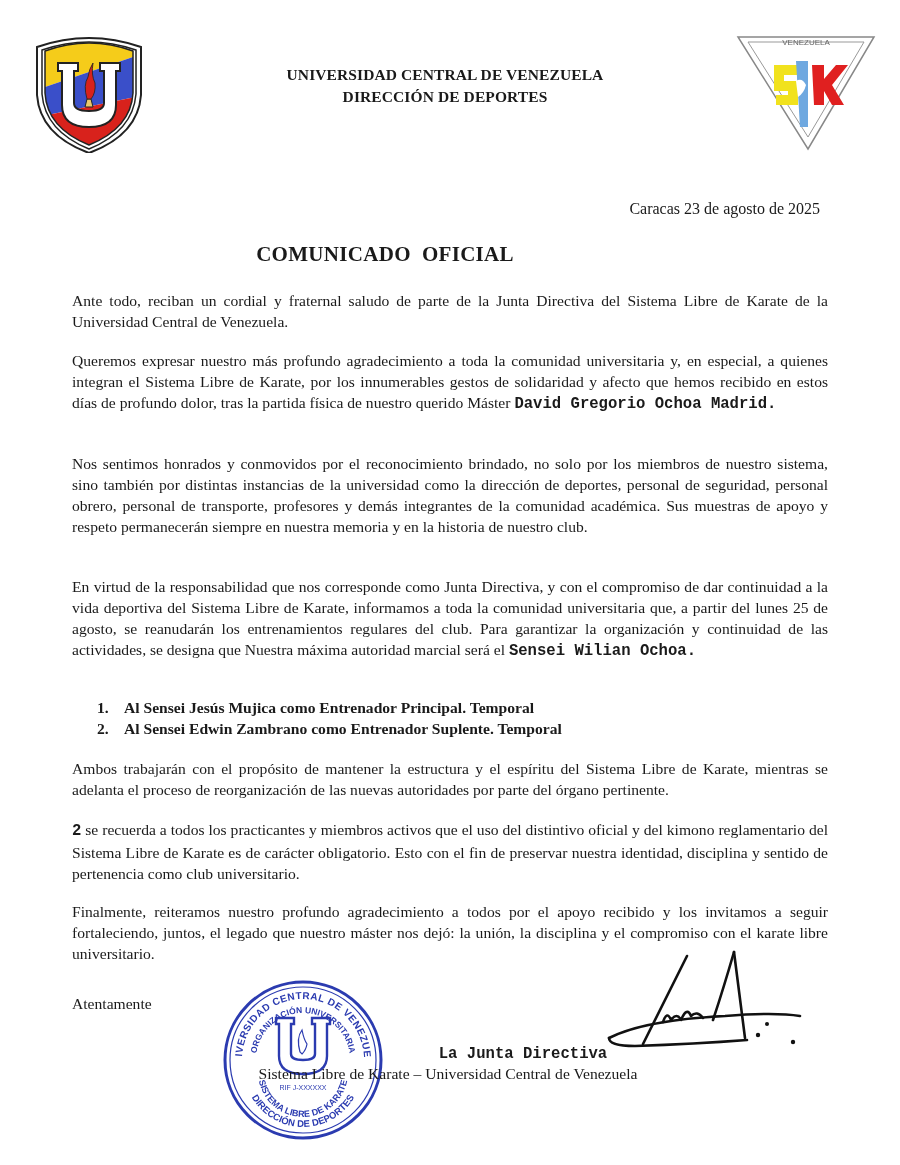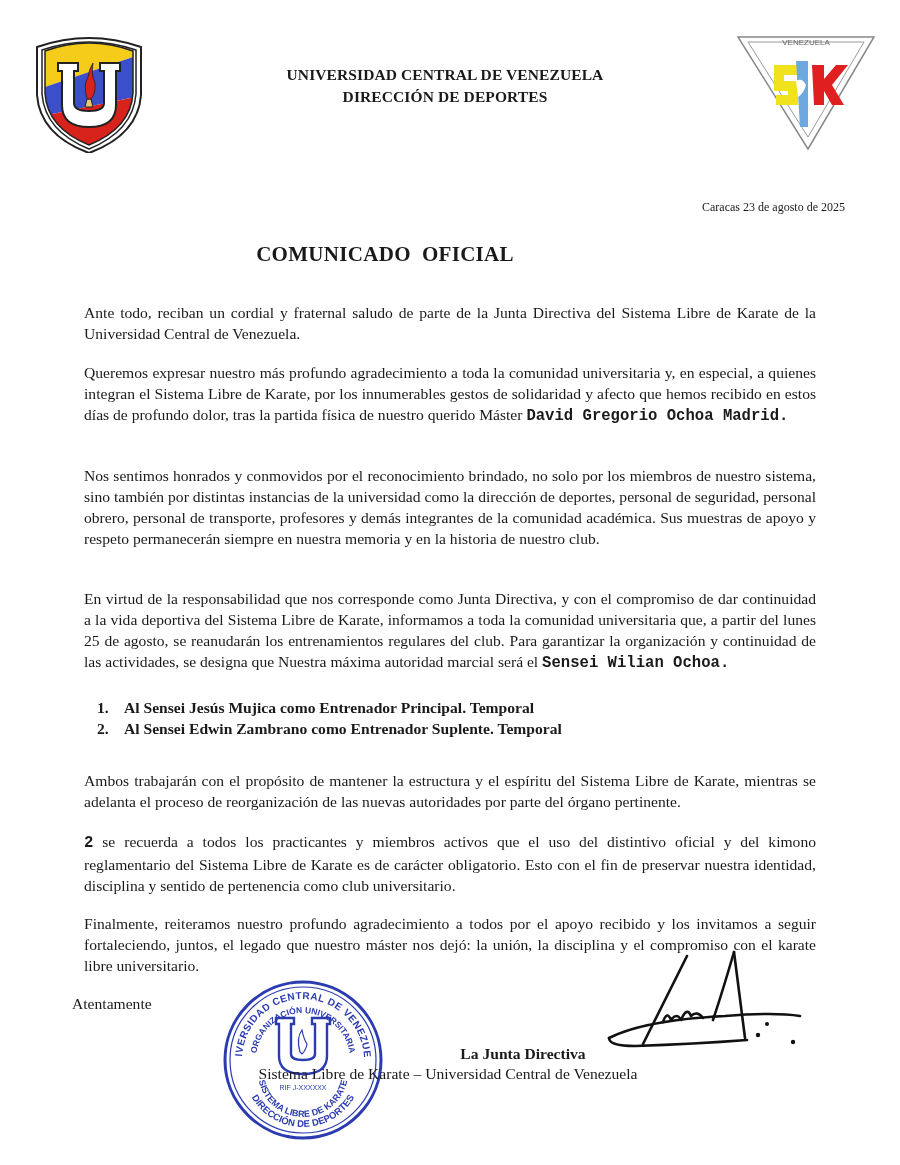--- a/index.html
+++ b/index.html
@@ -42,42 +42,42 @@
     letter-spacing: 0.1px;
     white-space: nowrap;
   }
   .header-text .l3 {
     display: block;
     margin-left: -6px;
     overflow: hidden;
   }
   .date-line {
     position: absolute;
-    right: 55px; top: 200px;
-    font-size: 12px;
+    right: 80px; top: 200px;
+    font-size: 16px;
   }
   .title {
     position: absolute;
     left: 0; width: 770px;
     top: 242px;
     text-align: center;
     font-weight: bold;
     font-size: 21px;
     letter-spacing: 0.3px;
   }
   .body-text {
     position: absolute;
     left: 72px;
     width: 756px;
     font-size: 15.6px;
     line-height: 21px;
     text-align: justify;
   }
   .body-text p {
-    margin: 12px;
+    margin: 0;
   }
   .body-text b { font-weight: bold; font-family: Liberation Mono, monospace; }
   #p1 { top: 290px; }
   #p2 { top: 350px; }
   #p3 { top: 453px; }
   #p4 { top: 576px; }
   .list {
     position: absolute;
     left: 97px; top: 697px;
     font-size: 15.6px;
@@ -106,20 +106,21 @@
     position: absolute;
     left: 228px; top: 1044px;
     width: 440px;
     text-align: center;
     font-size: 15.6px;
     line-height: 20px;
   }
   .sign-block .who {
     font-weight: bold;
     padding-left: 150px;
+    font-family: Liberation Mono, monospace;
   }
   .signature {
     position: absolute;
     left: 605px; top: 950px;
     width: 200px; height: 110px;
   }
 </style>
 </head>
 <body>
 

